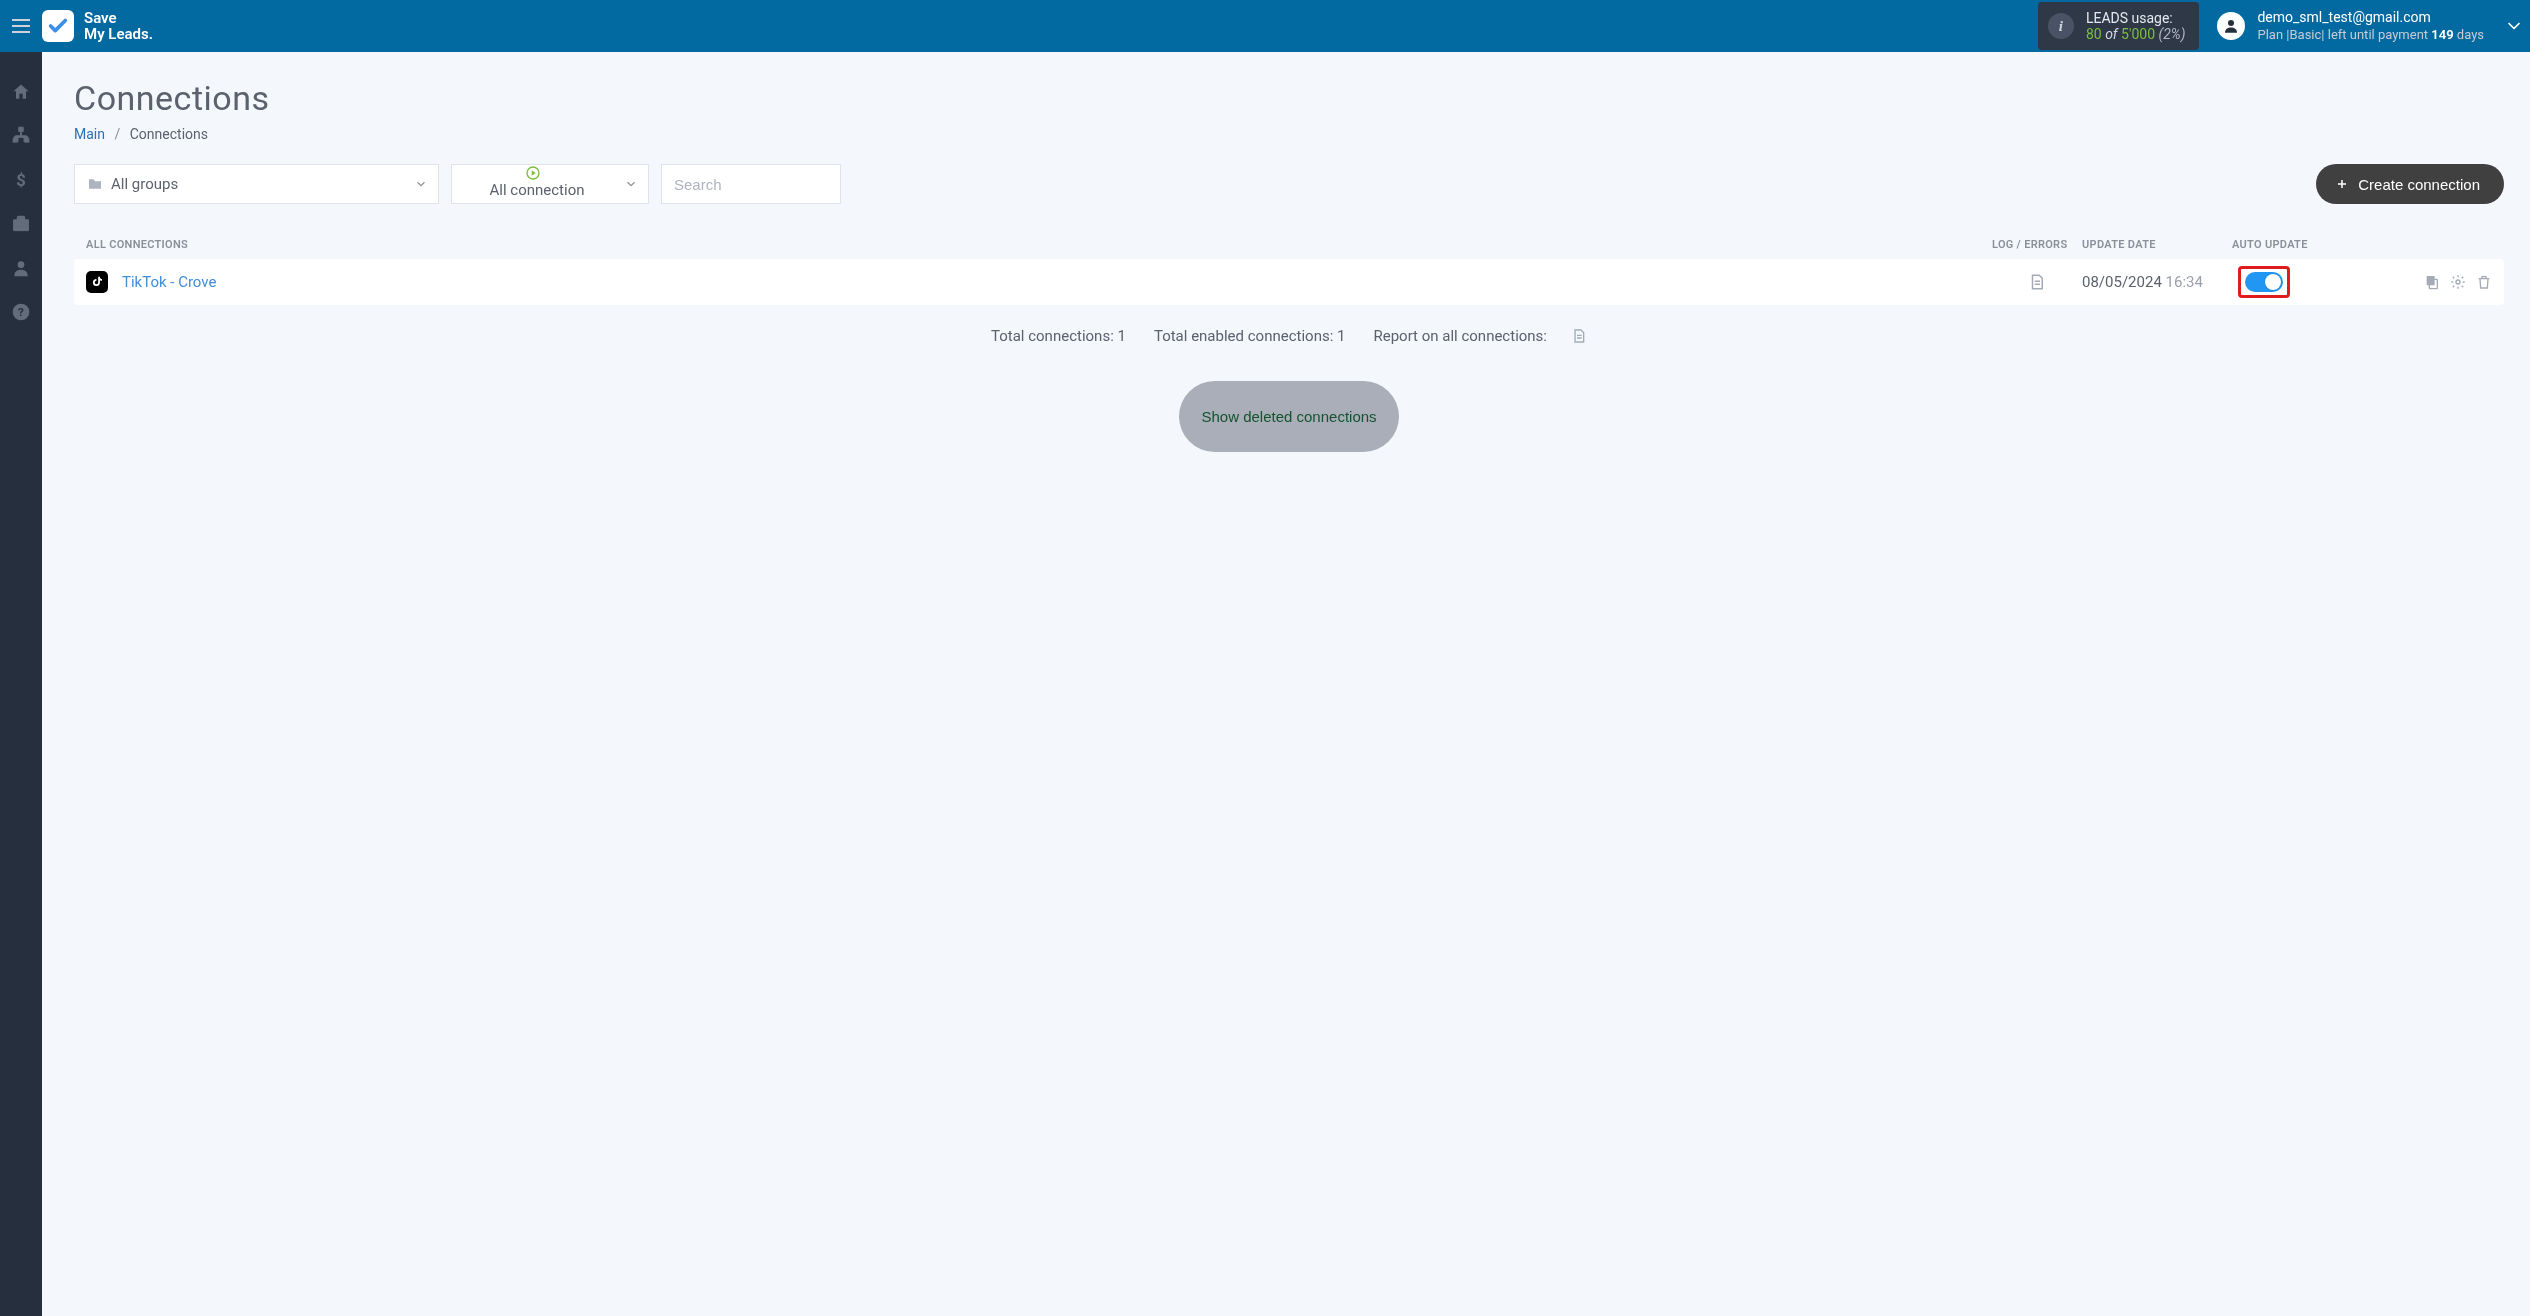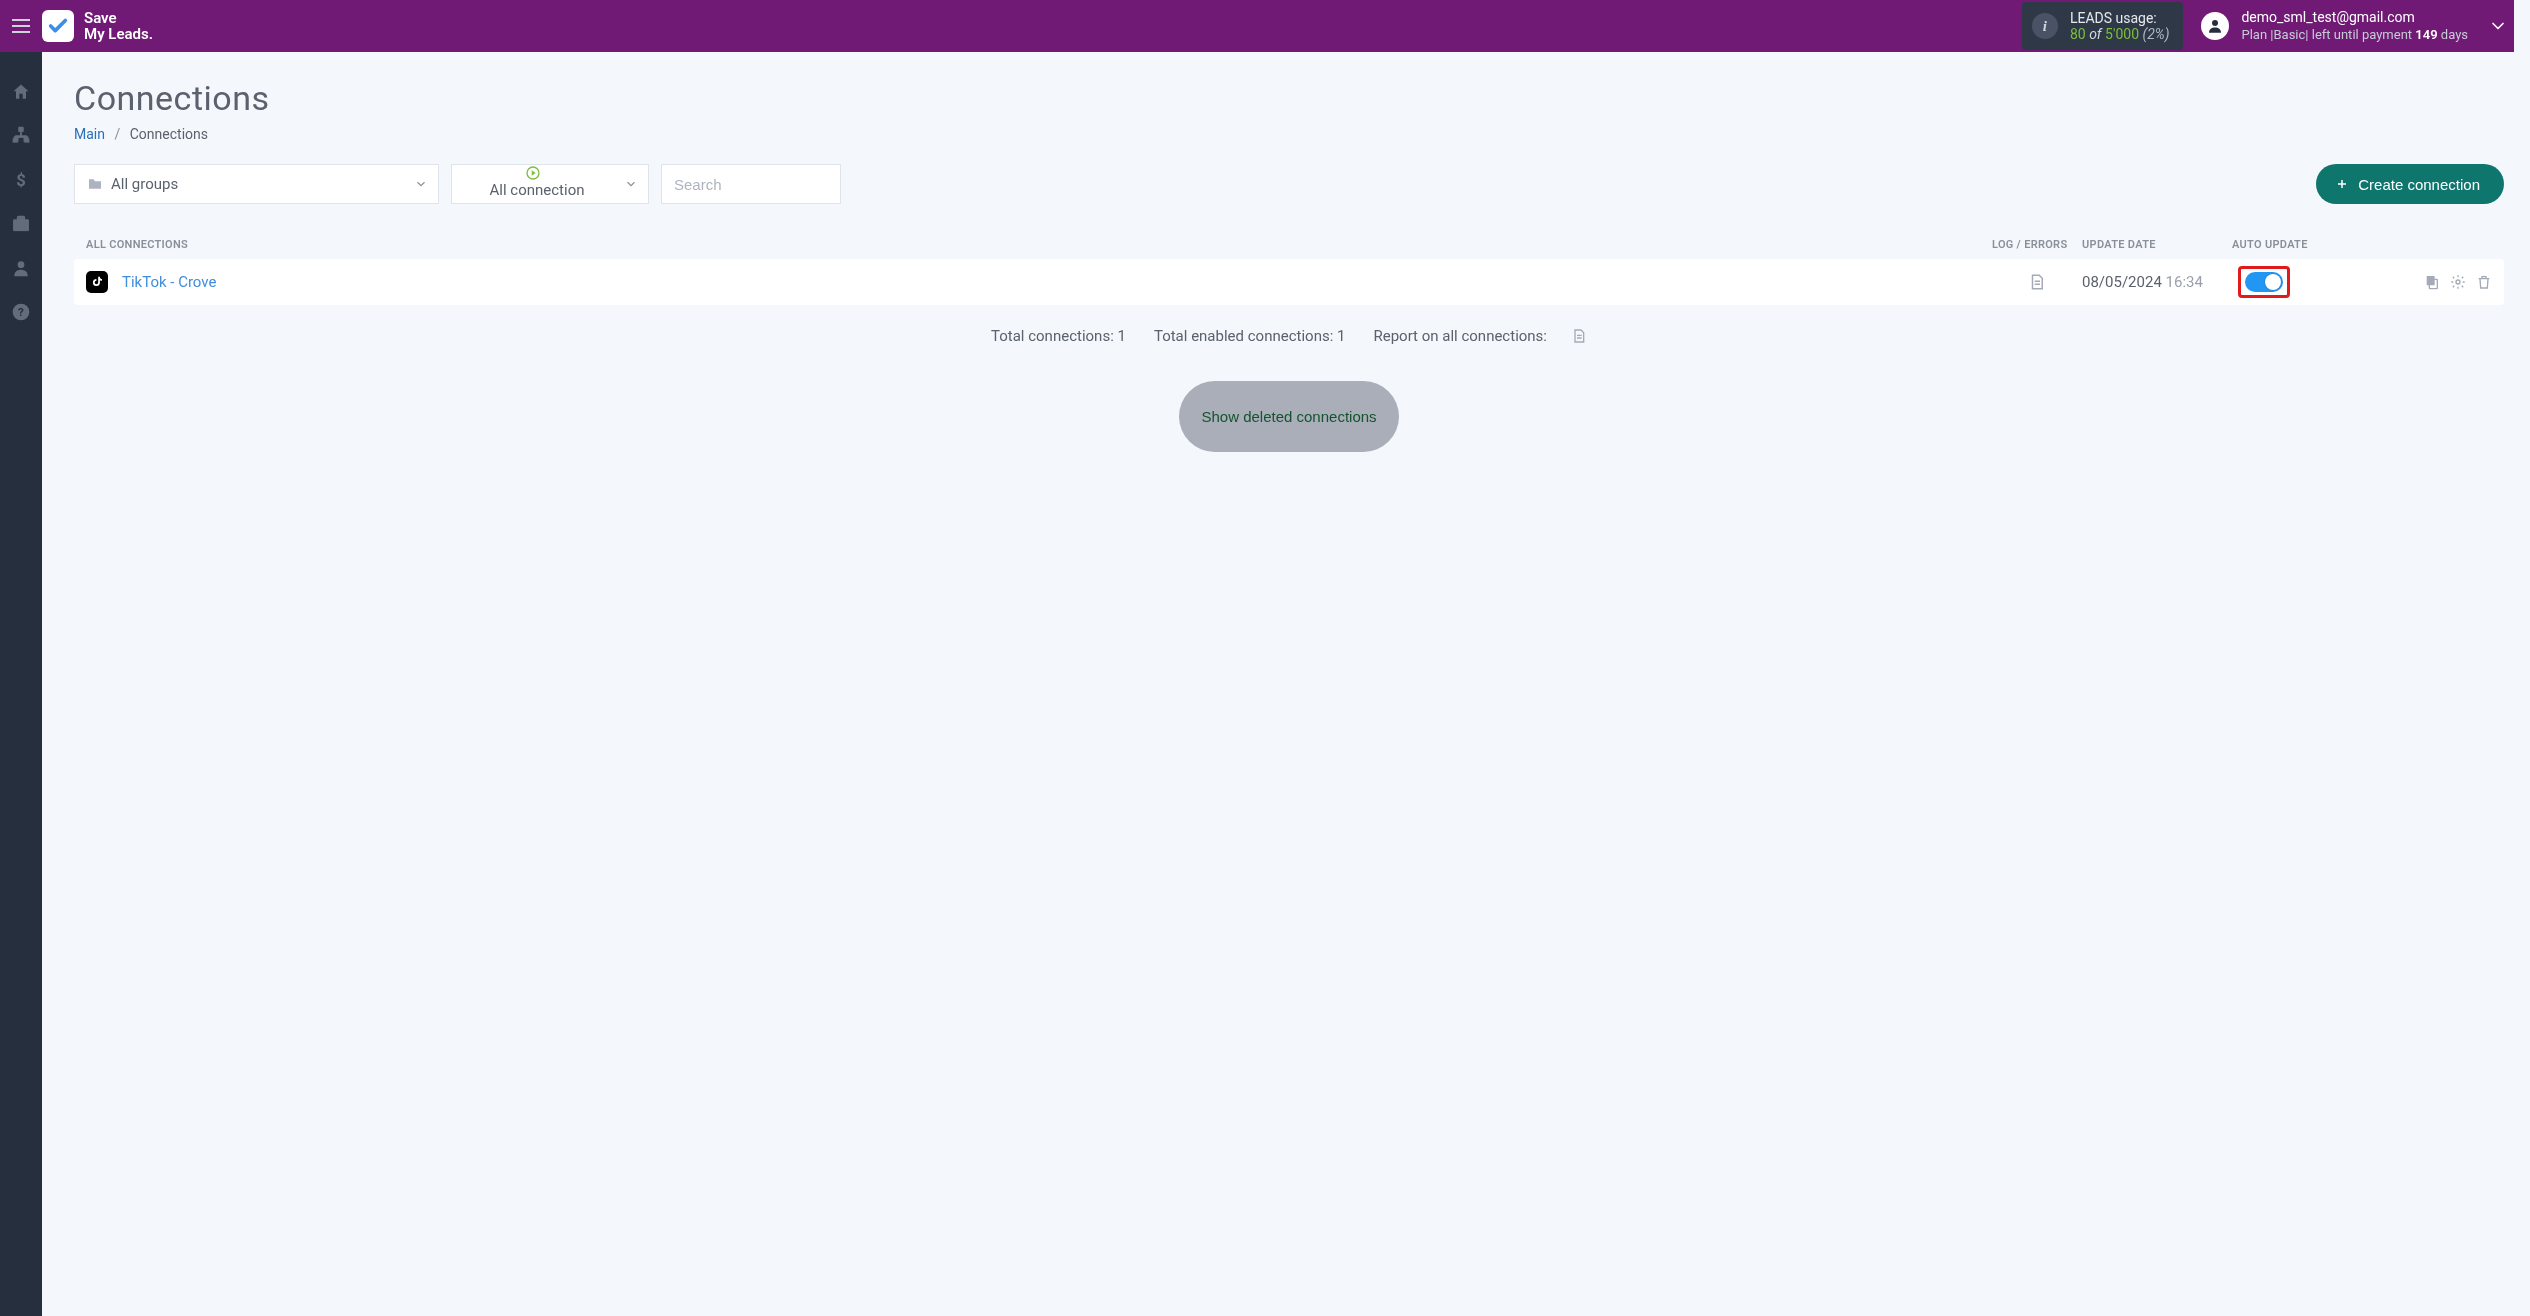--- a/index.html
+++ b/index.html
@@ -7,23 +7,23 @@
   body {
     font-family: -apple-system, BlinkMacSystemFont, "Segoe UI", Roboto, Helvetica, Arial, sans-serif;
     background: #f4f7fc;
     color: #444;
     overflow: hidden;
   }
 
   
   .topbar {
     position: fixed;
-    top: 0; left: 0; right: 16px;
+    top: 0; left: 0; right: 0;
     height: 52px;
-    background: #701a75;
+    background: #0369a1;
     color: #fff;
     display: flex;
     align-items: center;
     z-index: 100;
     justify-content: center;
   }
   .hamburger {
     width: 42px;
     display: flex;
     align-items: center;
@@ -183,21 +183,21 @@
     border: none; outline: none; background: transparent;
     font-size: 15px; width: 100%;
     color: #5b616d;
   }
   .search-input input::placeholder { color: #aeb4bf; }
 
   .filter-spacer { flex: 1; }
 
   .btn-create {
     height: 40px;
-    background: #0f766e;
+    background: #404040;
     color: #fff;
     border: none;
     border-radius: 20px;
     padding: 0 24px 0 20px;
     font-size: 15px;
     display: flex;
     align-items: center;
     gap: 10px;
     cursor: pointer;
   }

